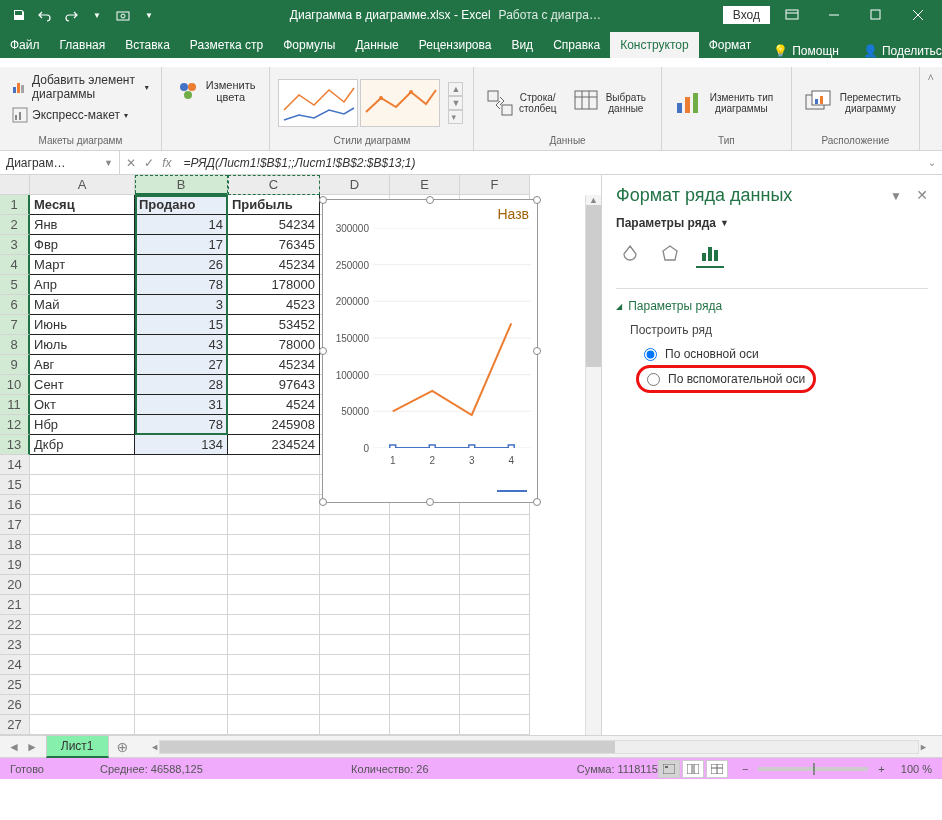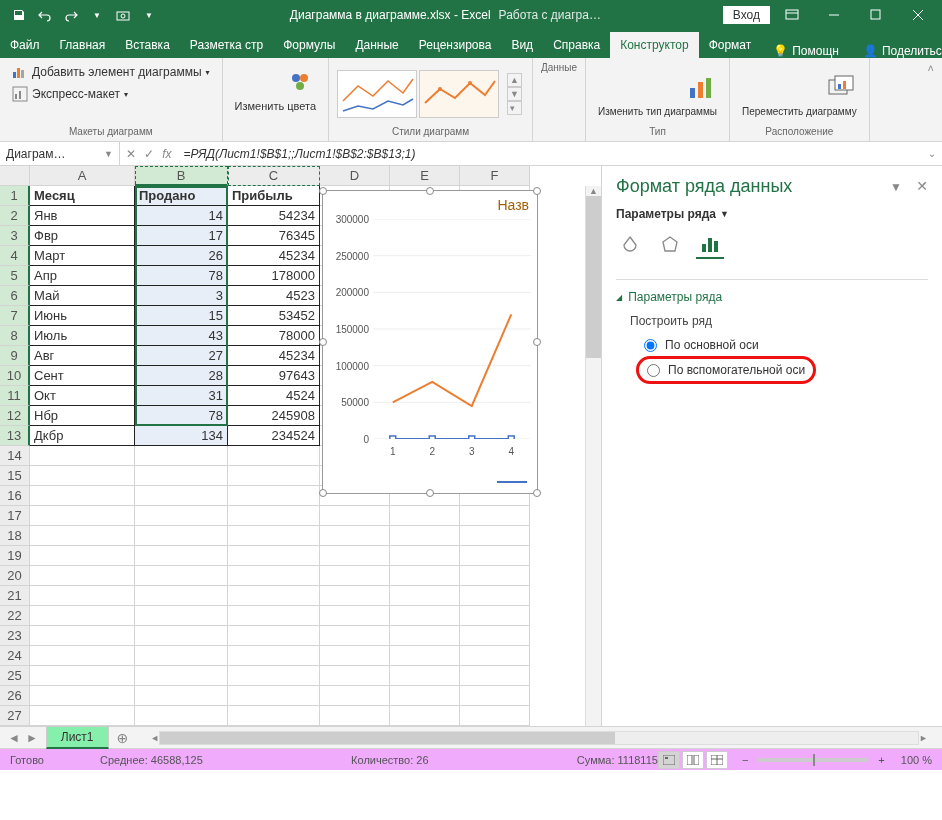--- a/index.html
+++ b/index.html
@@ -15,25 +15,25 @@
 .win-btn { width: 40px; height: 30px; display: flex; align-items: center; justify-content: center; cursor: pointer; color: #fff; }
 
 
 .ribbon-tabs { background: #217346; height: 28px; display: flex; align-items: flex-end; color: #fff; font-size: 12px; }
 .ribbon-tab { padding: 6px 10px; cursor: pointer; white-space: nowrap; }
 .ribbon-tab.active { background: #f3f3f3; color: #217346; }
 .ribbon-spacer { flex: 1; }
 .ribbon-help { display: flex; align-items: center; gap: 4px; padding: 0 12px; }
 
 
-.ribbon { background: #f3f3f3; height: 84px; border-bottom: 1px solid #d4d4d4; display: flex; }
+.ribbon { background: #f3f3f3; height: 84px; border-bottom: 1px solid #d4d4d4; display: flex; margin-top: 9px; }
 .ribbon-group { border-right: 1px solid #d4d4d4; padding: 4px 8px; display: flex; flex-direction: column; justify-content: space-between; align-items: center; }
 .ribbon-group-label { font-size: 10px; color: #666; text-align: center; }
 .ribbon-group-content { display: flex; gap: 6px; flex: 1; align-items: center; }
-.ribbon-btn { display: flex; flex-direction: column; align-items: flex-end; gap: 2px; padding: 4px; cursor: pointer; font-size: 11px; text-align: center; }
+.ribbon-btn { display: flex; flex-direction: row; align-items: center; gap: 2px; padding: 4px; cursor: pointer; font-size: 11px; text-align: center; }
 .ribbon-btn-icon { width: 32px; height: 32px; display: flex; align-items: center; justify-content: center; }
 .ribbon-small-btn { display: flex; align-items: center; gap: 4px; padding: 2px 4px; cursor: pointer; font-size: 12px; }
 .chart-style-gallery { display: flex; gap: 2px; }
 .chart-style-thumb { width: 80px; height: 48px; border: 1px solid #ccc; background: #fff; cursor: pointer; position: relative; overflow: hidden; }
 
 
 .formula-bar { height: 24px; border-bottom: 1px solid #d4d4d4; display: flex; align-items: center; background: #fff; }
 .name-box { width: 120px; border-right: 1px solid #d4d4d4; padding: 0 6px; height: 100%; display: flex; align-items: center; justify-content: space-between; }
 .formula-controls { display: flex; align-items: center; padding: 0 6px; gap: 8px; color: #888; }
 .formula-input { flex: 1; padding: 0 6px; height: 100%; display: flex; align-items: center; font-style: italic; }
@@ -259,20 +259,41 @@
       </div>
       <div style="display:flex;flex-direction:column;gap:0;color:#888;font-size:9px;padding:2px">
         <div style="border:1px solid #ccc;padding:1px 2px">▲</div>
         <div style="border:1px solid #ccc;padding:1px 2px">▼</div>
         <div style="border:1px solid #ccc;padding:1px 2px">▾</div>
       </div>
     </div>
     <div class="ribbon-group-label">Стили диаграмм</div>
   </div>
   <div class="ribbon-group">
+    <div class="ribbon-group-content">
+      <div class="ribbon-btn">
+        <div class="ribbon-btn-icon">
+            <svg width="28" height="28">
+              <rect x="2" y="2" width="10" height="10" fill="none" stroke="#666"></rect>
+              <rect x="16" y="16" width="10" height="10" fill="none" stroke="#666"></rect>
+              <path d="M14 8l4 4-4 4M14 20l-4-4 4-4" fill="none" stroke="#666"></path>
+            </svg>
+          </div>
+        <span style="font-size:10px;line-height:1.1">Строка/столбец</span>
+      </div>
+      <div class="ribbon-btn">
+        <div class="ribbon-btn-icon">
+            <svg width="28" height="28">
+              <rect x="2" y="2" width="22" height="18" fill="none" stroke="#666"></rect>
+              <path stroke="#666" d="M2 8h22M9 2v18M16 2v18"></path>
+            </svg>
+          </div>
+        <span style="font-size:10px;line-height:1.1">Выбрать данные</span>
+      </div>
+    </div>
     <div class="ribbon-group-label">Данные</div>
   </div>
   <div class="ribbon-group">
     <div class="ribbon-group-content">
       <div class="ribbon-btn">
         <div class="ribbon-btn-icon">
             <svg width="28" height="28">
               <rect x="3" y="14" width="5" height="10" fill="#4472c4"></rect>
               <rect x="11" y="8" width="5" height="16" fill="#ed7d31"></rect>
               <rect x="19" y="4" width="5" height="20" fill="#70ad47"></rect>

